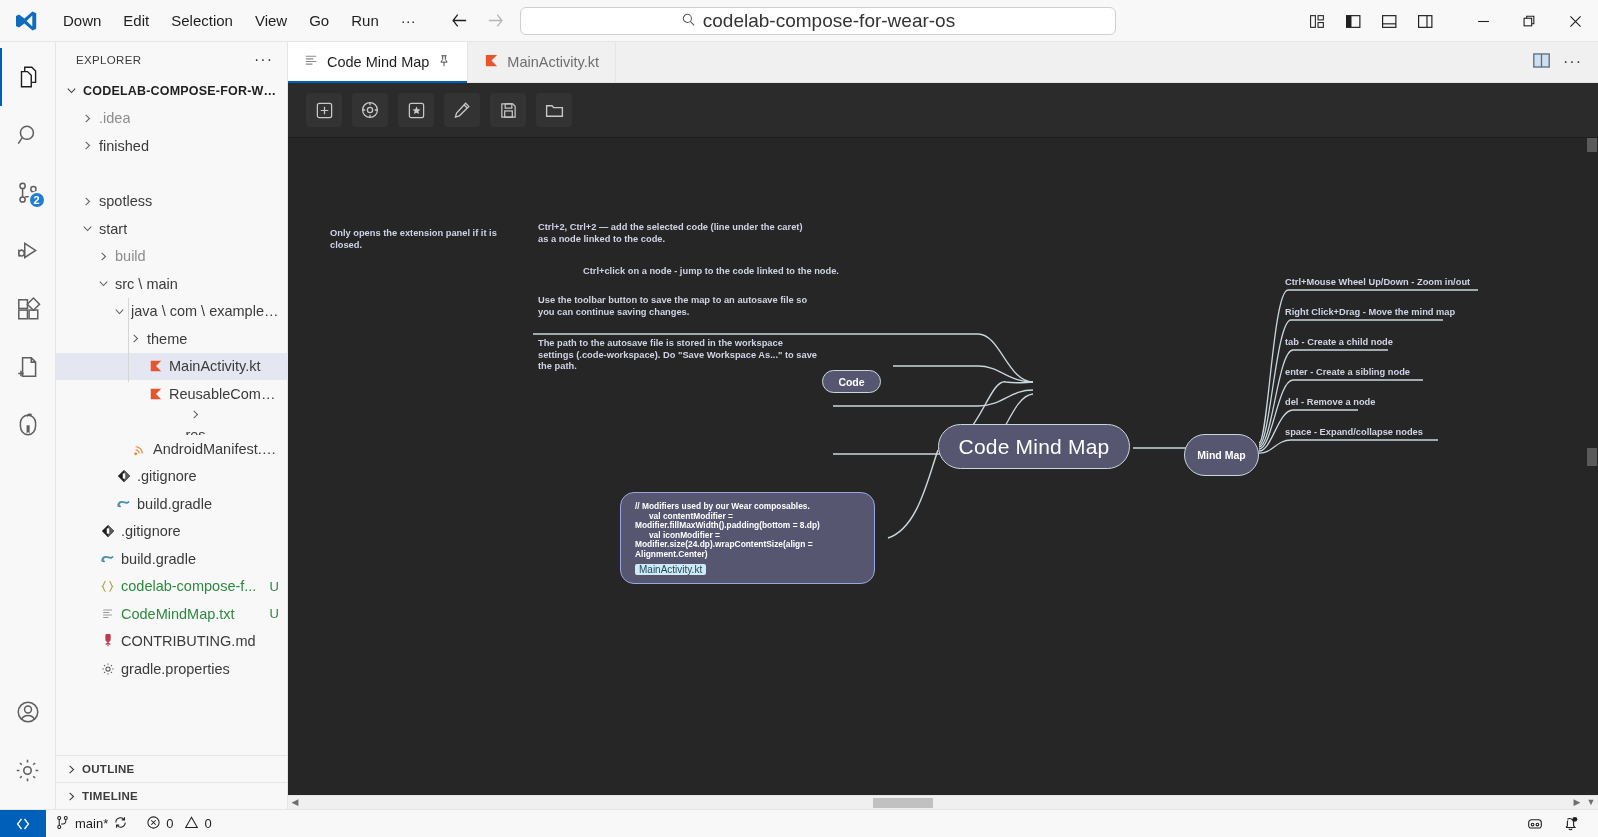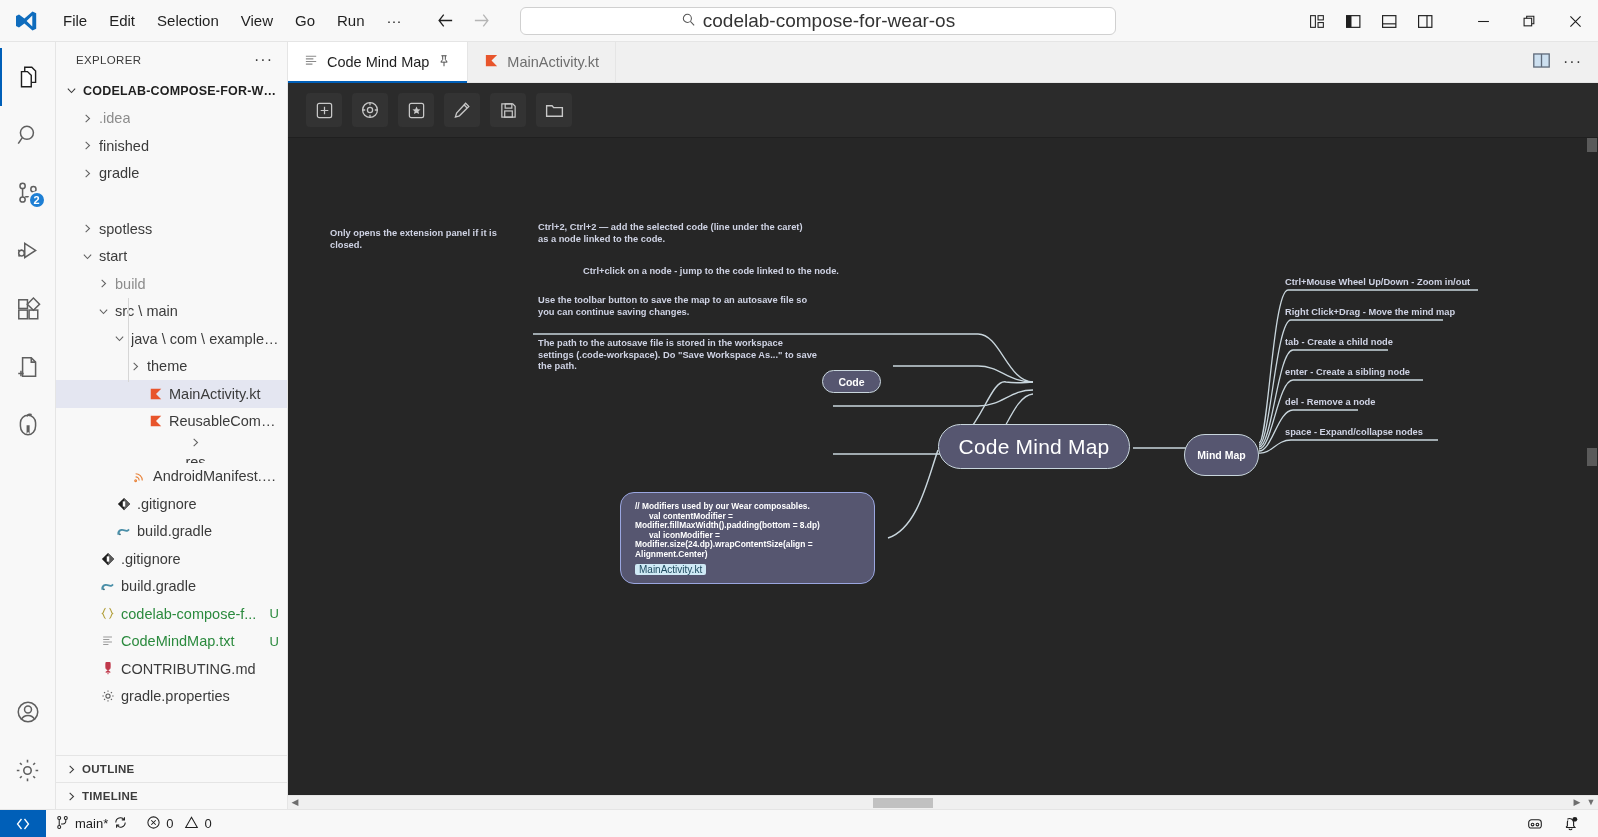--- a/index.html
+++ b/index.html
@@ -160,21 +160,21 @@
 
 <div class="app">
 
   <div class="titlebar">
     <div class="vsicon">
       <svg width="24" height="24" viewBox="0 0 24 24">
         <path d="M18.5 2.4 L22.2 4.2 V19.8 L18.5 21.6 L10.4 14.6 L5 18.4 L2 16.9 V7.1 L5 5.6 L10.4 9.4 Z M18.3 6.6 L12.6 12 L18.3 17.4 Z" fill="#0f6cbd"></path>
       </svg>
     </div>
     <div class="menubar">
-      <div class="menu-item">File</div>
+      <div class="menu-item">Down</div>
       <div class="menu-item">Edit</div>
       <div class="menu-item">Selection</div>
       <div class="menu-item">View</div>
       <div class="menu-item">Go</div>
       <div class="menu-item">Run</div>
       <div class="menu-item">···</div>
     </div>
     <div class="navbtns">
       <div class="navbtn">
         <svg width="19" height="19" viewBox="0 0 16 16">
@@ -337,28 +337,20 @@
               </span>
               <span class="lbl dim">.idea</span>
             </div>
             <div class="row" style="padding-left: 24px;">
               <span class="chev">
                 <svg width="11" height="11" viewBox="0 0 12 12">
                   <path d="M4 2 L8.2 6 L4 10" stroke="#616161" stroke-width="1.15" fill="none"></path>
                 </svg>
               </span>
               <span class="lbl">finished</span>
-            </div>
-            <div class="row" style="padding-left: 24px;">
-              <span class="chev">
-                <svg width="11" height="11" viewBox="0 0 12 12">
-                  <path d="M4 2 L8.2 6 L4 10" stroke="#616161" stroke-width="1.15" fill="none"></path>
-                </svg>
-              </span>
-              <span class="lbl">gradle</span>
             </div>
             <div class="row" style="padding-left: 24px; margin-top: 28px;">
               <span class="chev">
                 <svg width="11" height="11" viewBox="0 0 12 12">
                   <path d="M4 2 L8.2 6 L4 10" stroke="#616161" stroke-width="1.15" fill="none"></path>
                 </svg>
               </span>
               <span class="lbl">spotless</span>
             </div>
             <div class="row" style="padding-left: 24px;">

